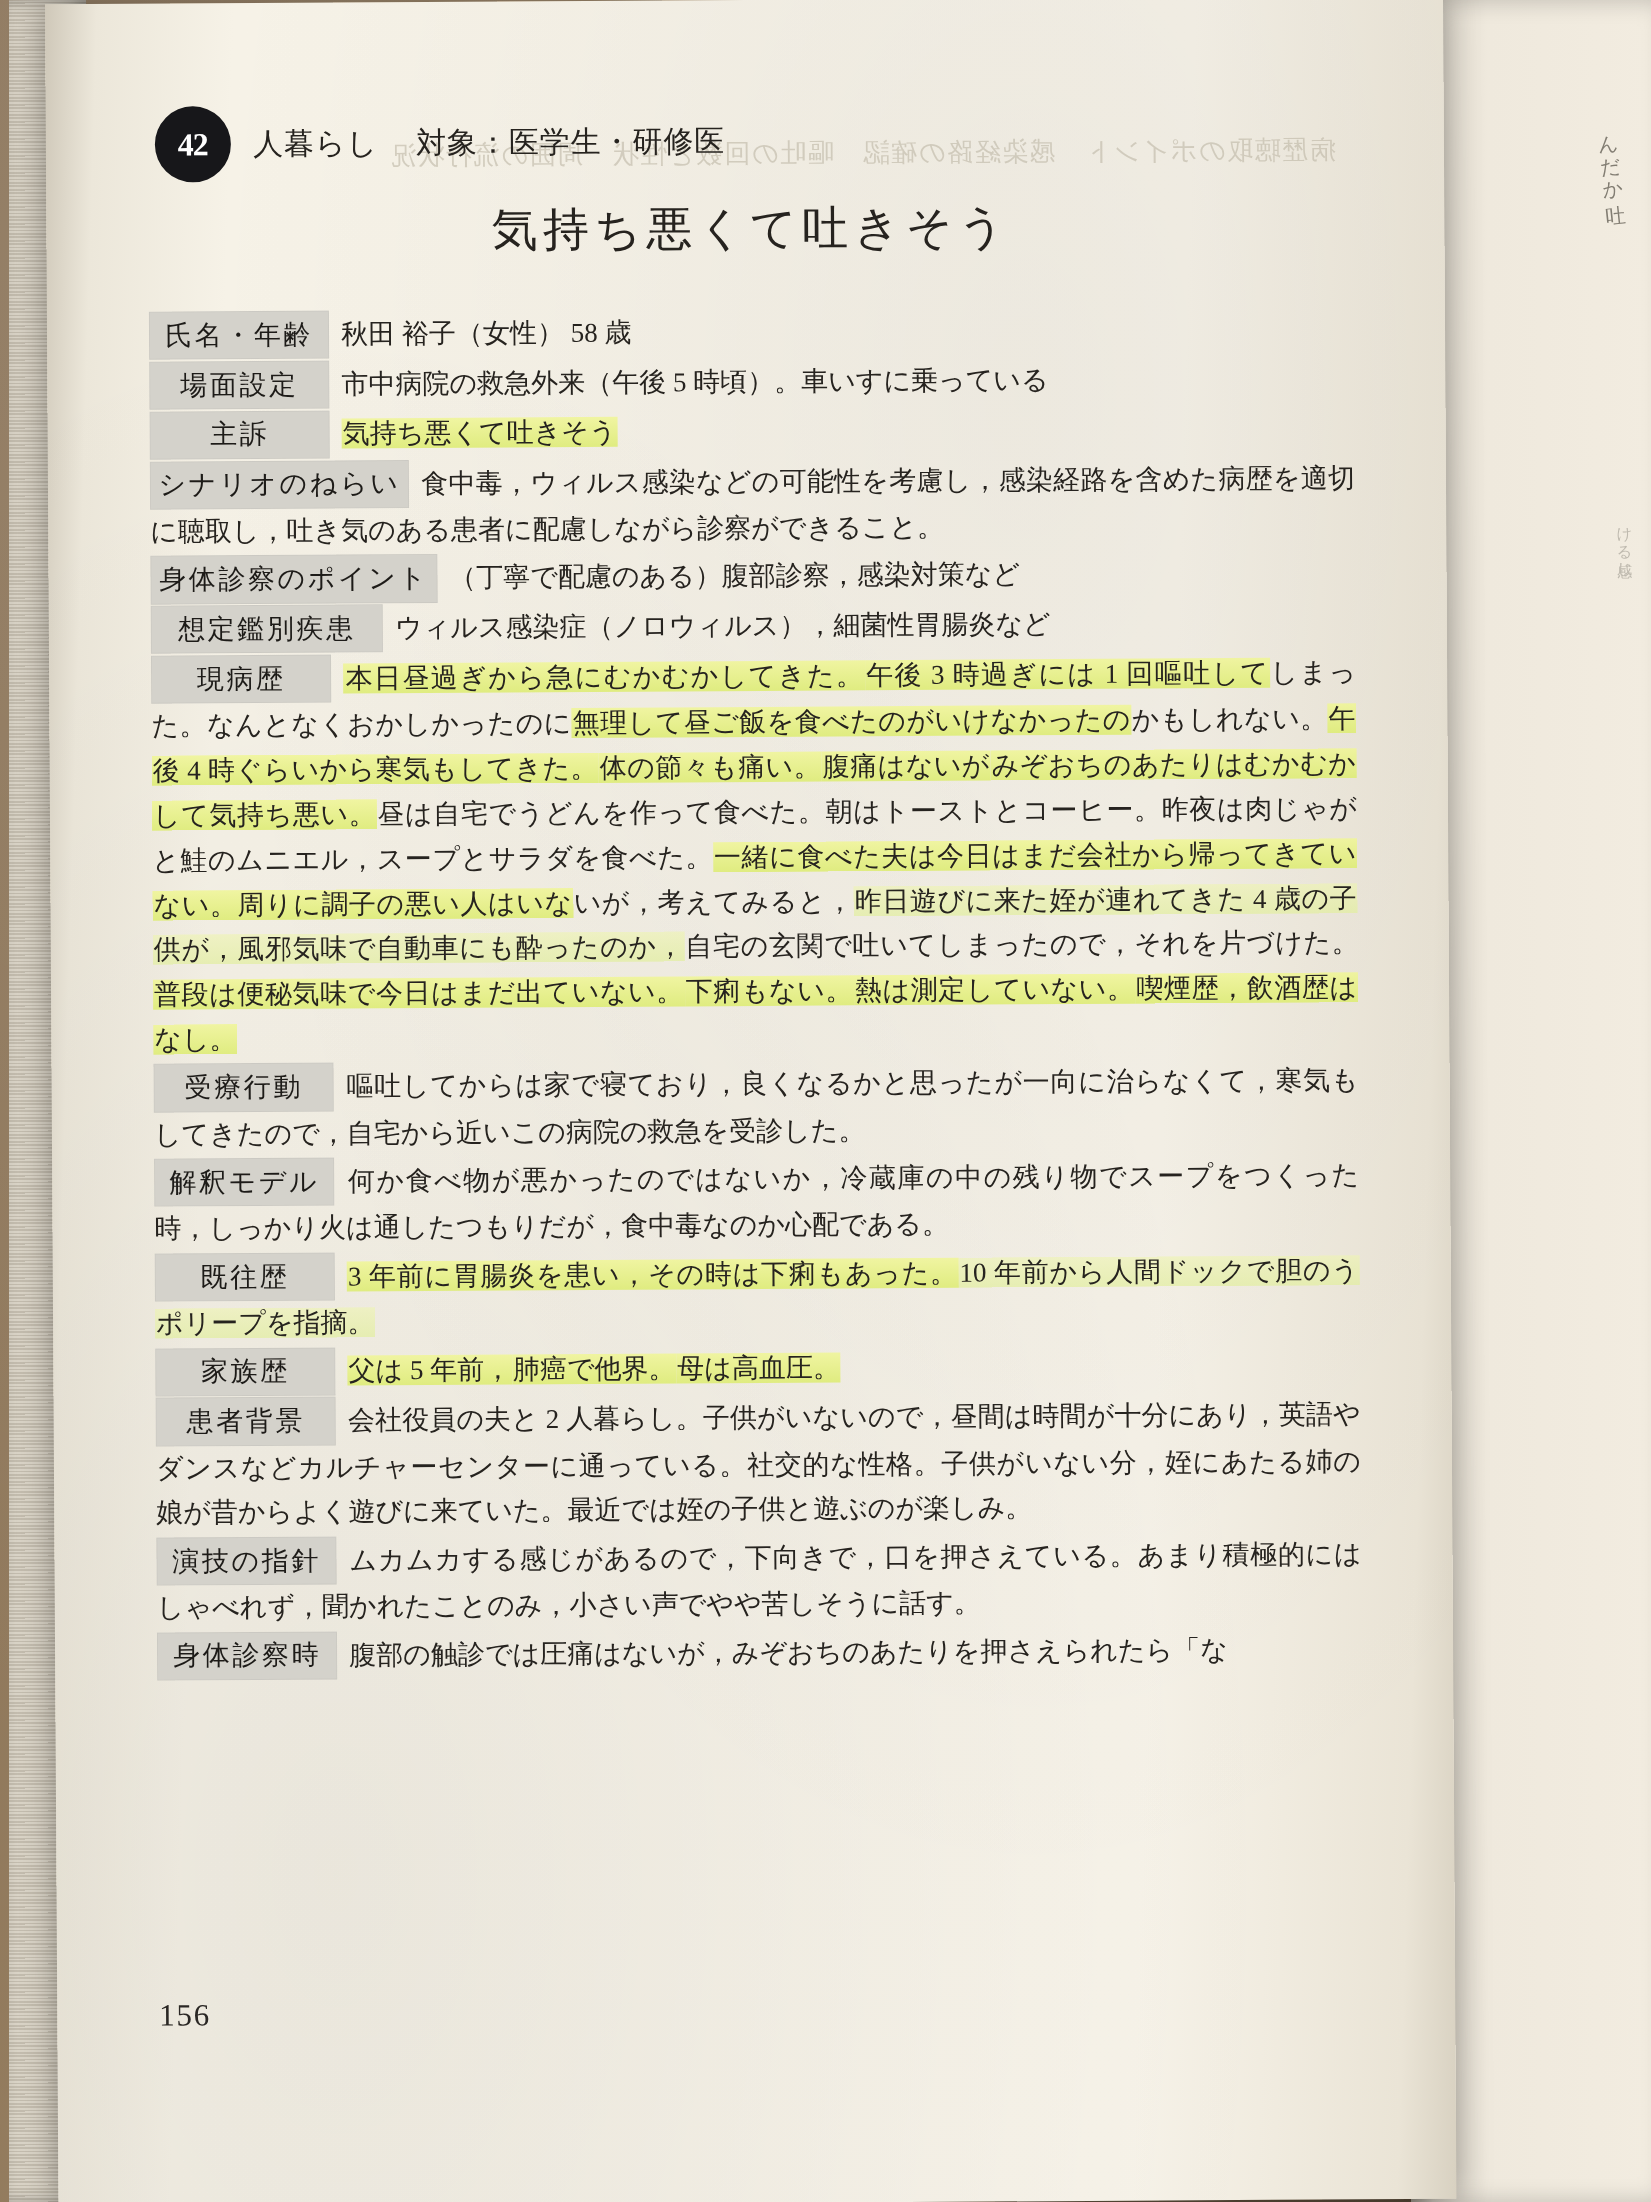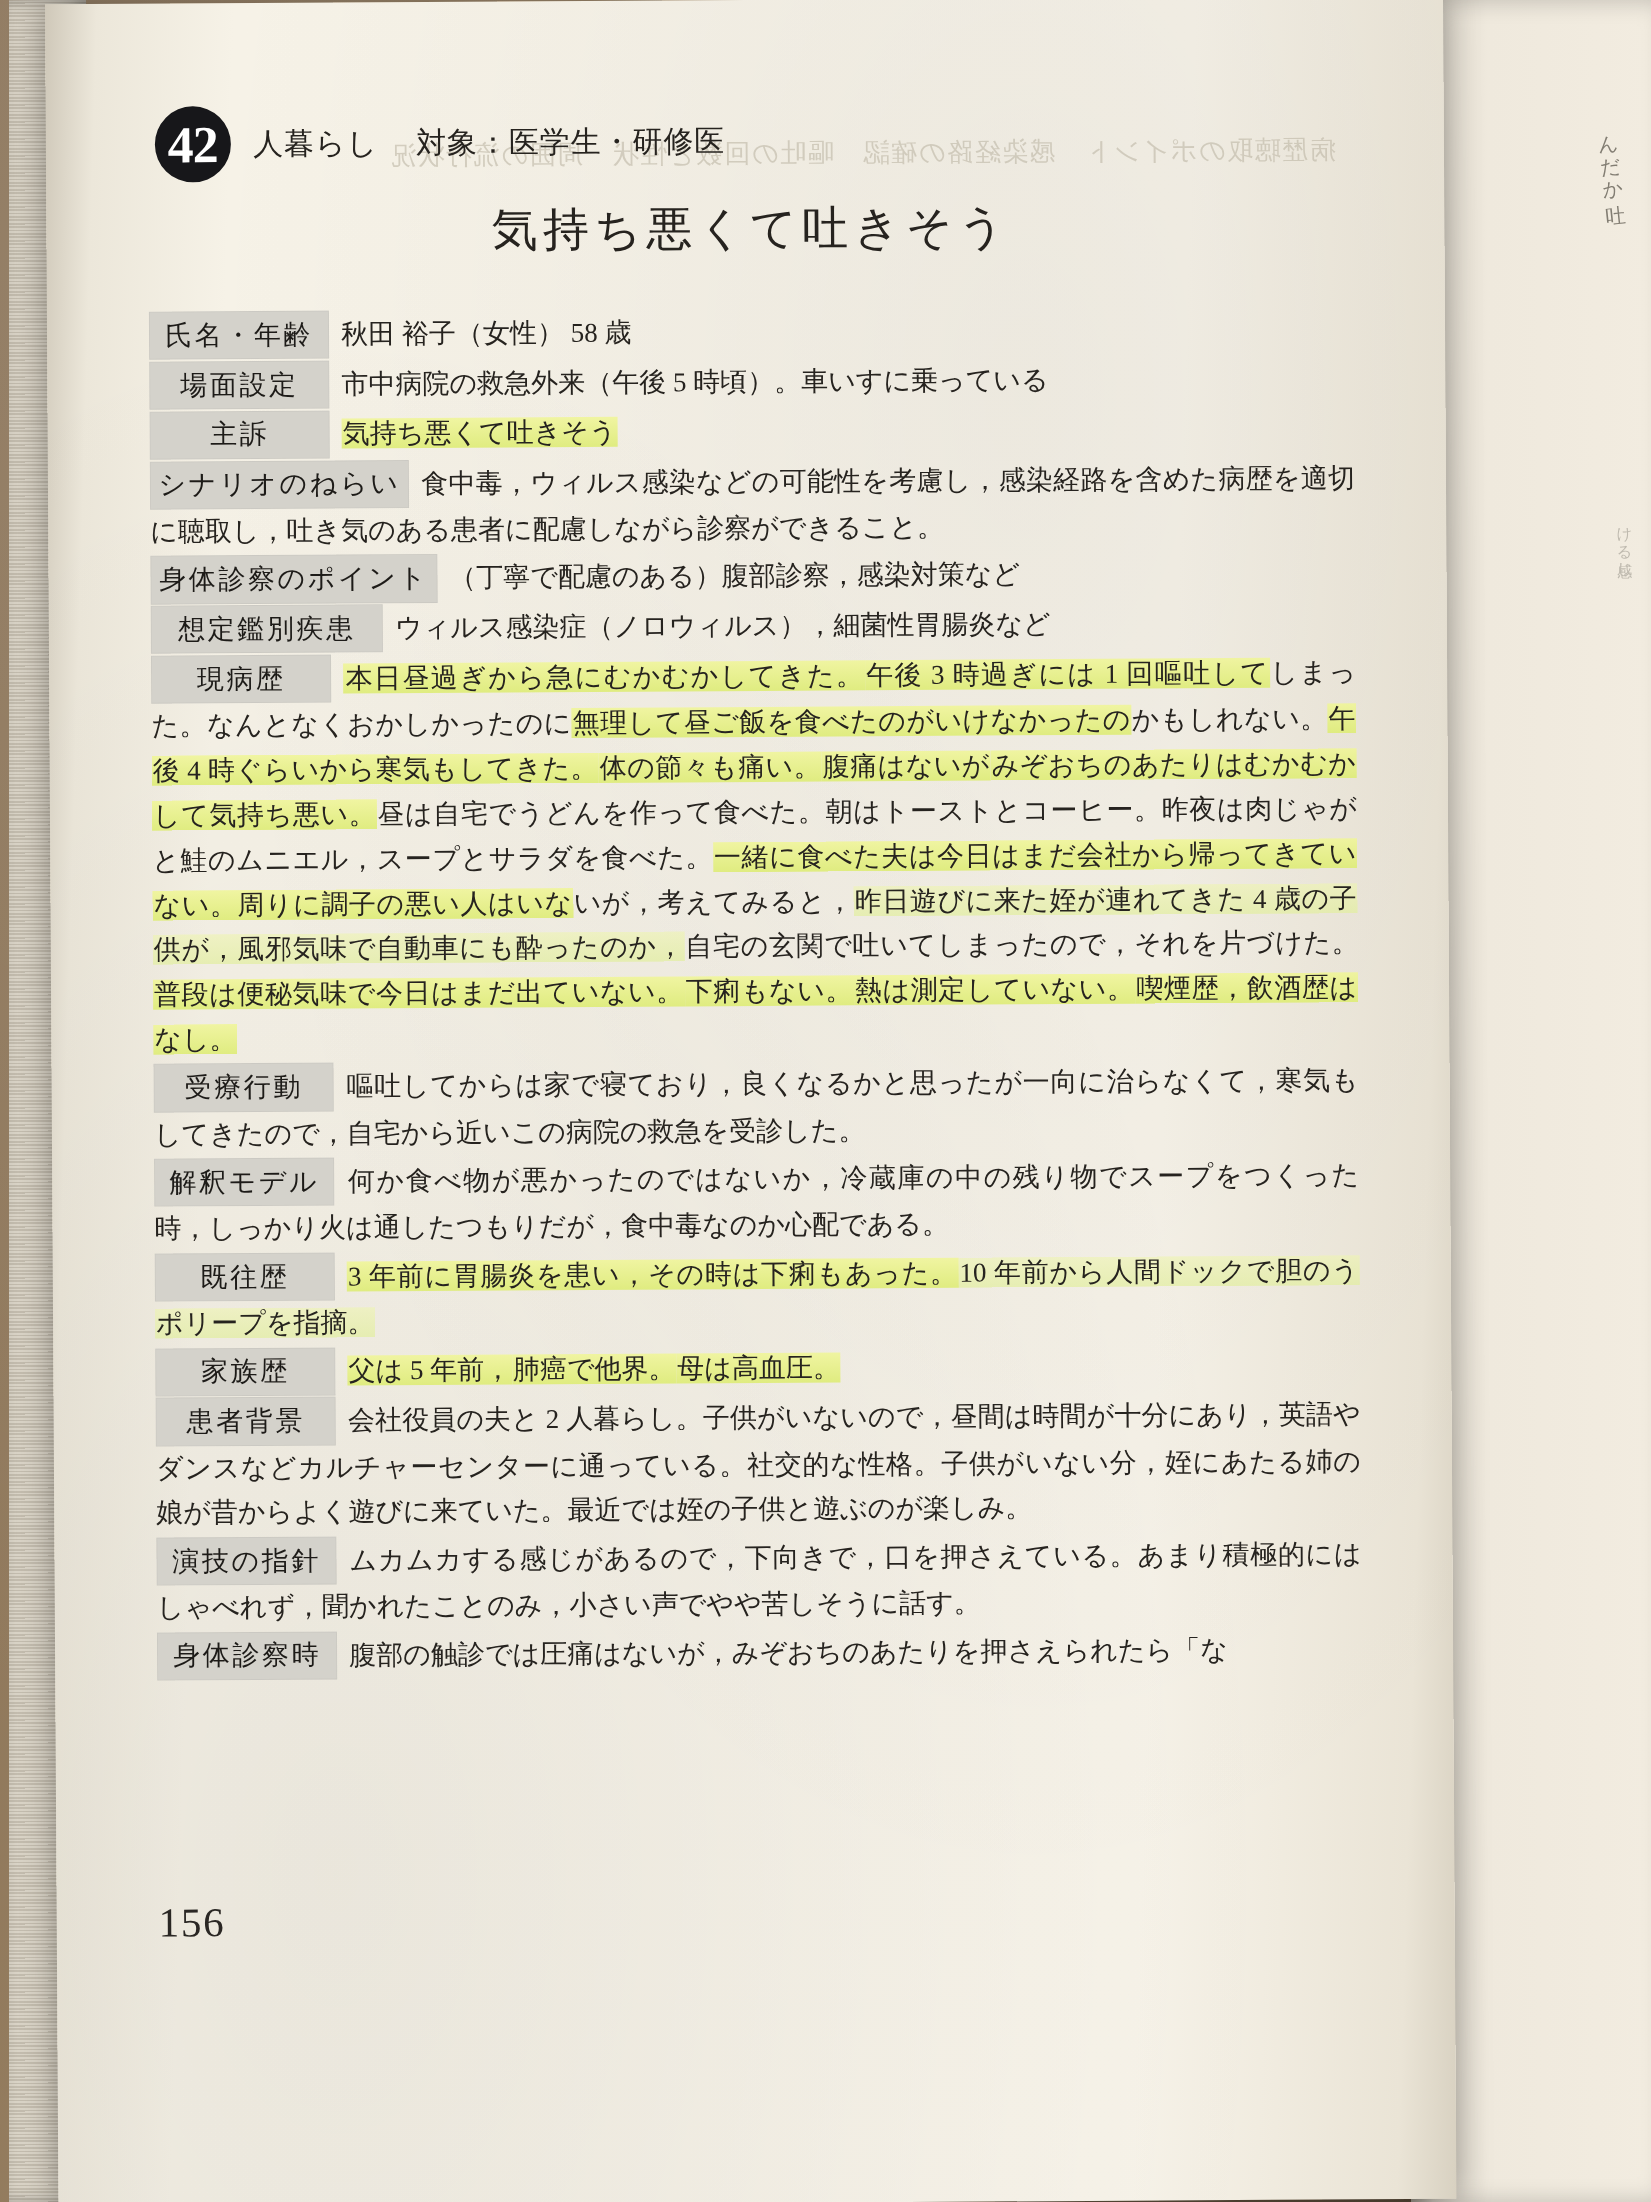--- a/index.html
+++ b/index.html
@@ -119,21 +119,21 @@
     margin-left: 6.9px;
   }
   .badge {
     width: 76px; height: 76px;
     border-radius: 50%;
     background: #17171a;
     color: #ffffff;
     display: flex;
     align-items: center;
     justify-content: center;
-    font-size: 52px;
+    font-size: 32px;
     font-weight: bold;
     letter-spacing: -0.9px;
     font-family: "Liberation Serif", serif;
   }
   .hdr-meta {
     font-size: 30px;
     letter-spacing: 0.9px;
     display: flex;
     gap: 38px;
   }
@@ -178,22 +178,22 @@
   mark.hl-soft {
     background: linear-gradient(180deg, rgba(238,244,178,0.62), rgba(226,238,160,0.72));
     color: inherit;
     padding: 0 0.9px;
     box-decoration-break: clone;
     -webkit-box-decoration-break: clone;
   }
 
   .pageno {
     position: absolute;
-    left: 102px; top: 1895px;
-    font-size: 41px;
+    left: 102px; top: 1994px;
+    font-size: 31px;
     letter-spacing: 1.7px;
     color: #2a2724;
   }
 </style>
 </head>
 <body>
 
 <div id="page">
   <div class="desk-shadow"></div>
   <div class="page-edges"></div>

